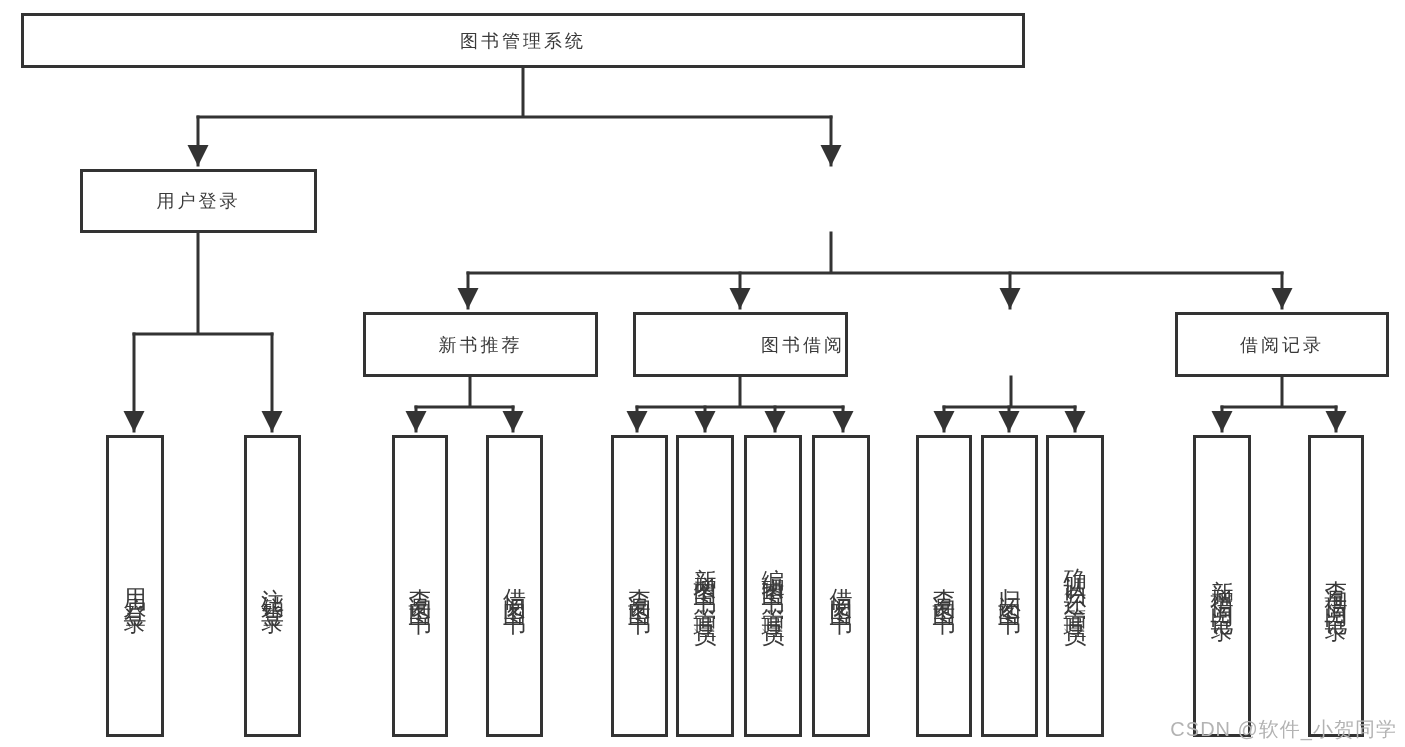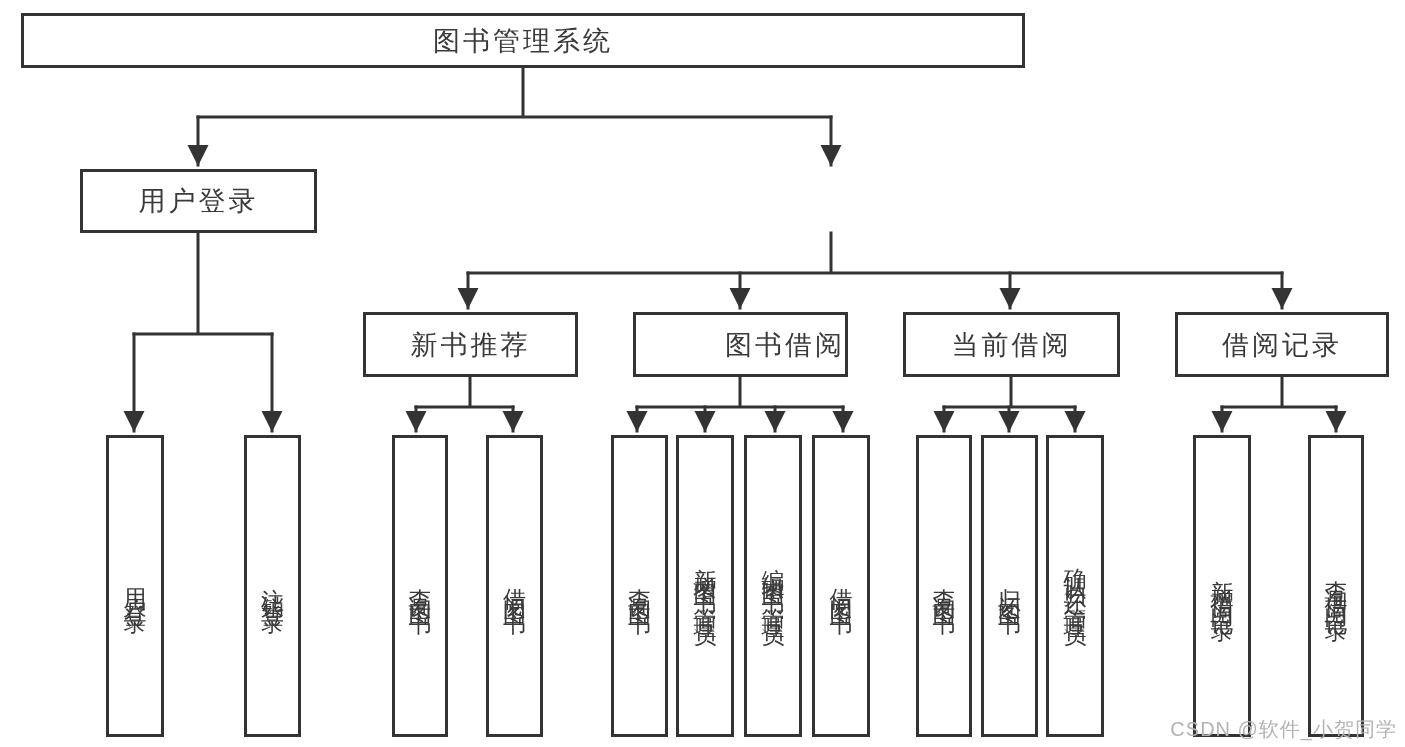--- a/index.html
+++ b/index.html
@@ -14,35 +14,35 @@
   .box {
     position:absolute;
     background:#ffffff;
     border:3px solid #333333;
     box-sizing:border-box;
     display:flex;
     align-items:center;
     justify-content:center;
     color:#3a3a3a;
   }
-  .hbox { font-size:27px; letter-spacing:3px; }
+  .hbox { font-size:18px; letter-spacing:3px; }
   .vbox { top:435px; height:302px; }
   .vtext {
     writing-mode:vertical-rl;
     text-orientation:mixed;
     font-size:23px;
     letter-spacing:8px;
     line-height:1;
     white-space:nowrap;
   }
   
   #node-root            { left:21px;  top:13px;  width:1004px; height:55px; }
   #node-user-login      { left:80px;  top:169px; width:237px;  height:64px; }
   #node-book-mgmt       { left:712px; top:169px; width:238px;  height:64px; }
-  #node-new-book        { left:363px; top:312px; width:215px;  height:65px; }
+  #node-new-book        { left:363px; top:312px; width:235px;  height:65px; }
   #node-book-borrow     { left:633px; top:312px; width:215px;  height:65px;justify-content:flex-end; }
   #node-current-borrow  { left:903px; top:312px; width:217px;  height:65px; }
   #node-borrow-record   { left:1175px;top:312px; width:214px;  height:65px; }
   #leaf-login      { left:106px;  width:58px; }
   #leaf-logout     { left:244px;  width:57px; }
   #leaf-nb-query   { left:392px;  width:56px; }
   #leaf-nb-borrow  { left:486px;  width:57px; }
   #leaf-bb-query   { left:611px;  width:57px; }
   #leaf-bb-add     { left:676px;  width:58px; }
   #leaf-bb-edit    { left:744px;  width:58px; }
@@ -129,23 +129,20 @@
   <div class="box hbox" id="node-user-login">
     <span>用户登录</span>
   </div>
 
   <div class="box hbox" id="node-new-book">
     <span>新书推荐</span>
   </div>
   <div class="box hbox" id="node-book-borrow">
     <span>图书借阅</span>
   </div>
-  <div class="box hbox" id="node-current-borrow">
-    <span>当前借阅</span>
-  </div>
   <div class="box hbox" id="node-borrow-record">
     <span>借阅记录</span>
   </div>
 
   <div class="box vbox" id="leaf-login">
     <span class="vtext">用户登录</span>
   </div>
   <div class="box vbox" id="leaf-logout">
     <span class="vtext">注销登录</span>
   </div>

